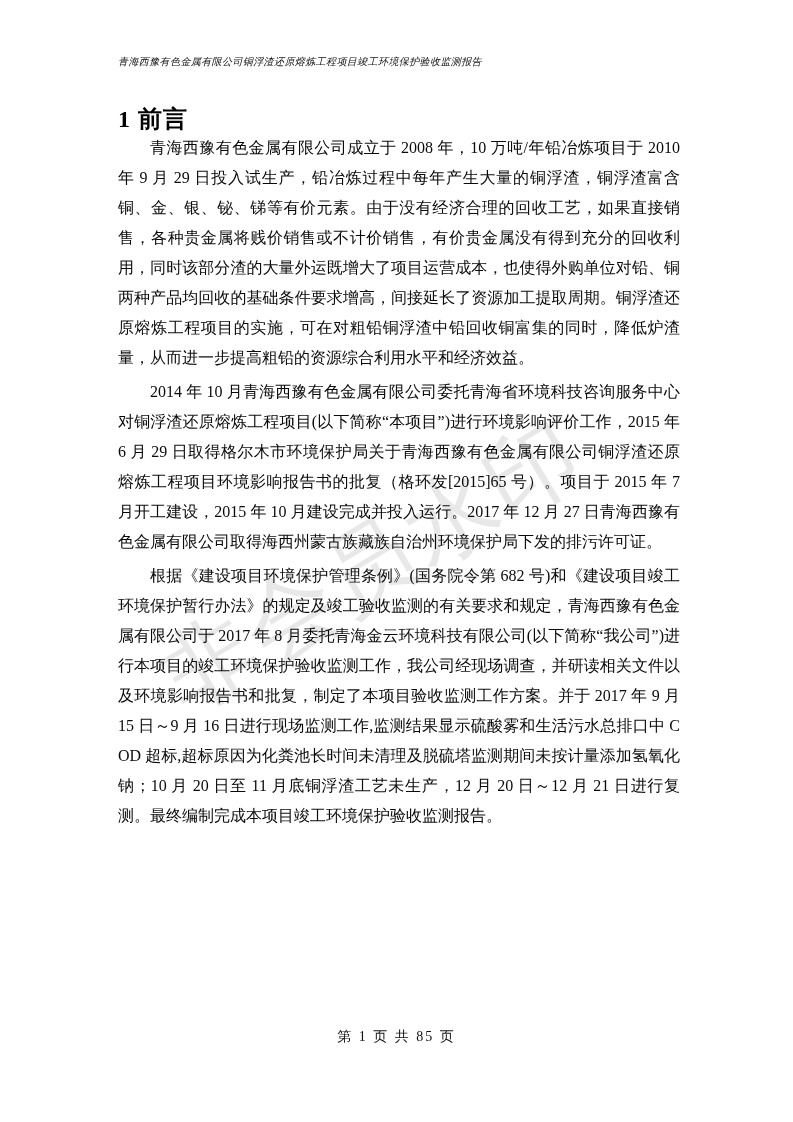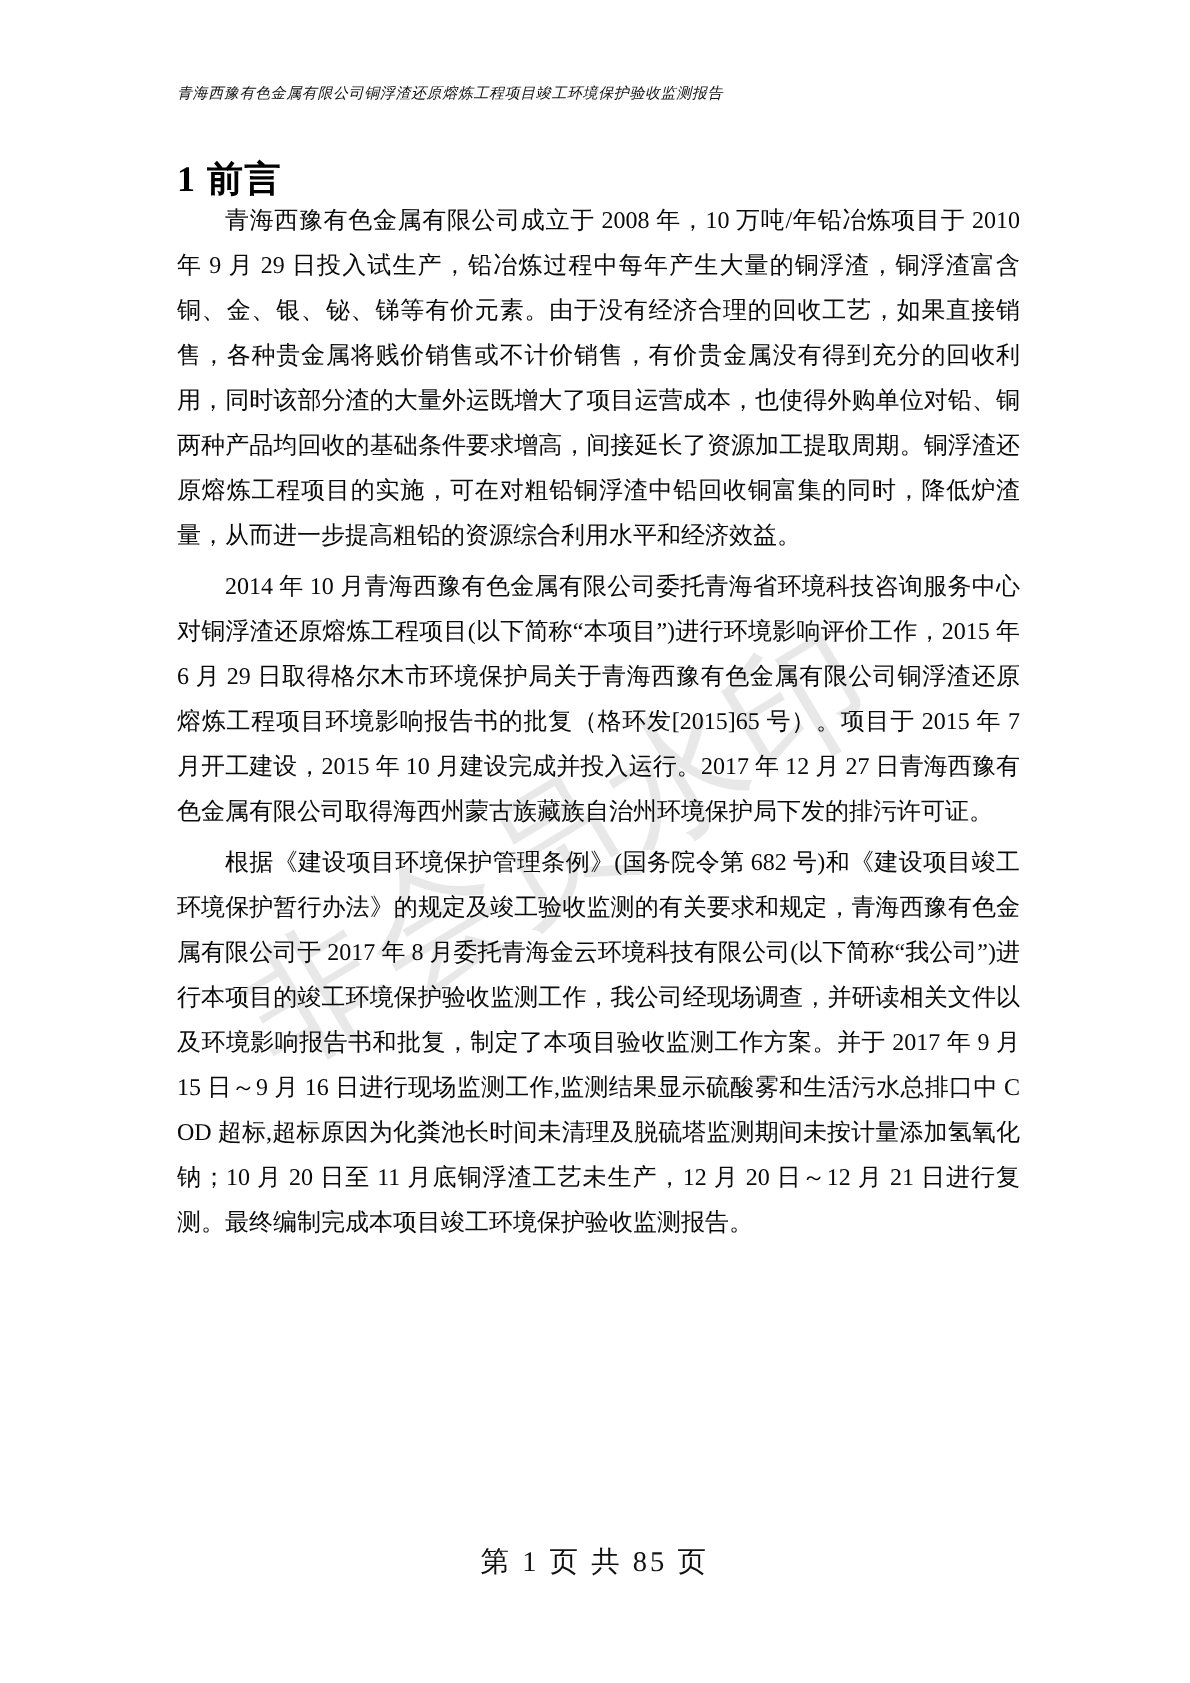--- a/index.html
+++ b/index.html
@@ -60,21 +60,21 @@
     white-space: nowrap;
     pointer-events: none;
     user-select: none;
   }
   .page-footer {
     position: absolute;
     left: 0;
     right: 0;
     top: 1028px;
     text-align: center;
-    font-size: 19px;
+    font-size: 14px;
     color: #111111;
     letter-spacing: 2px;
   }
 </style>
 </head>
 <body>
 
 <div class="page">
 
   <div class="watermark">非会员水印</div>

